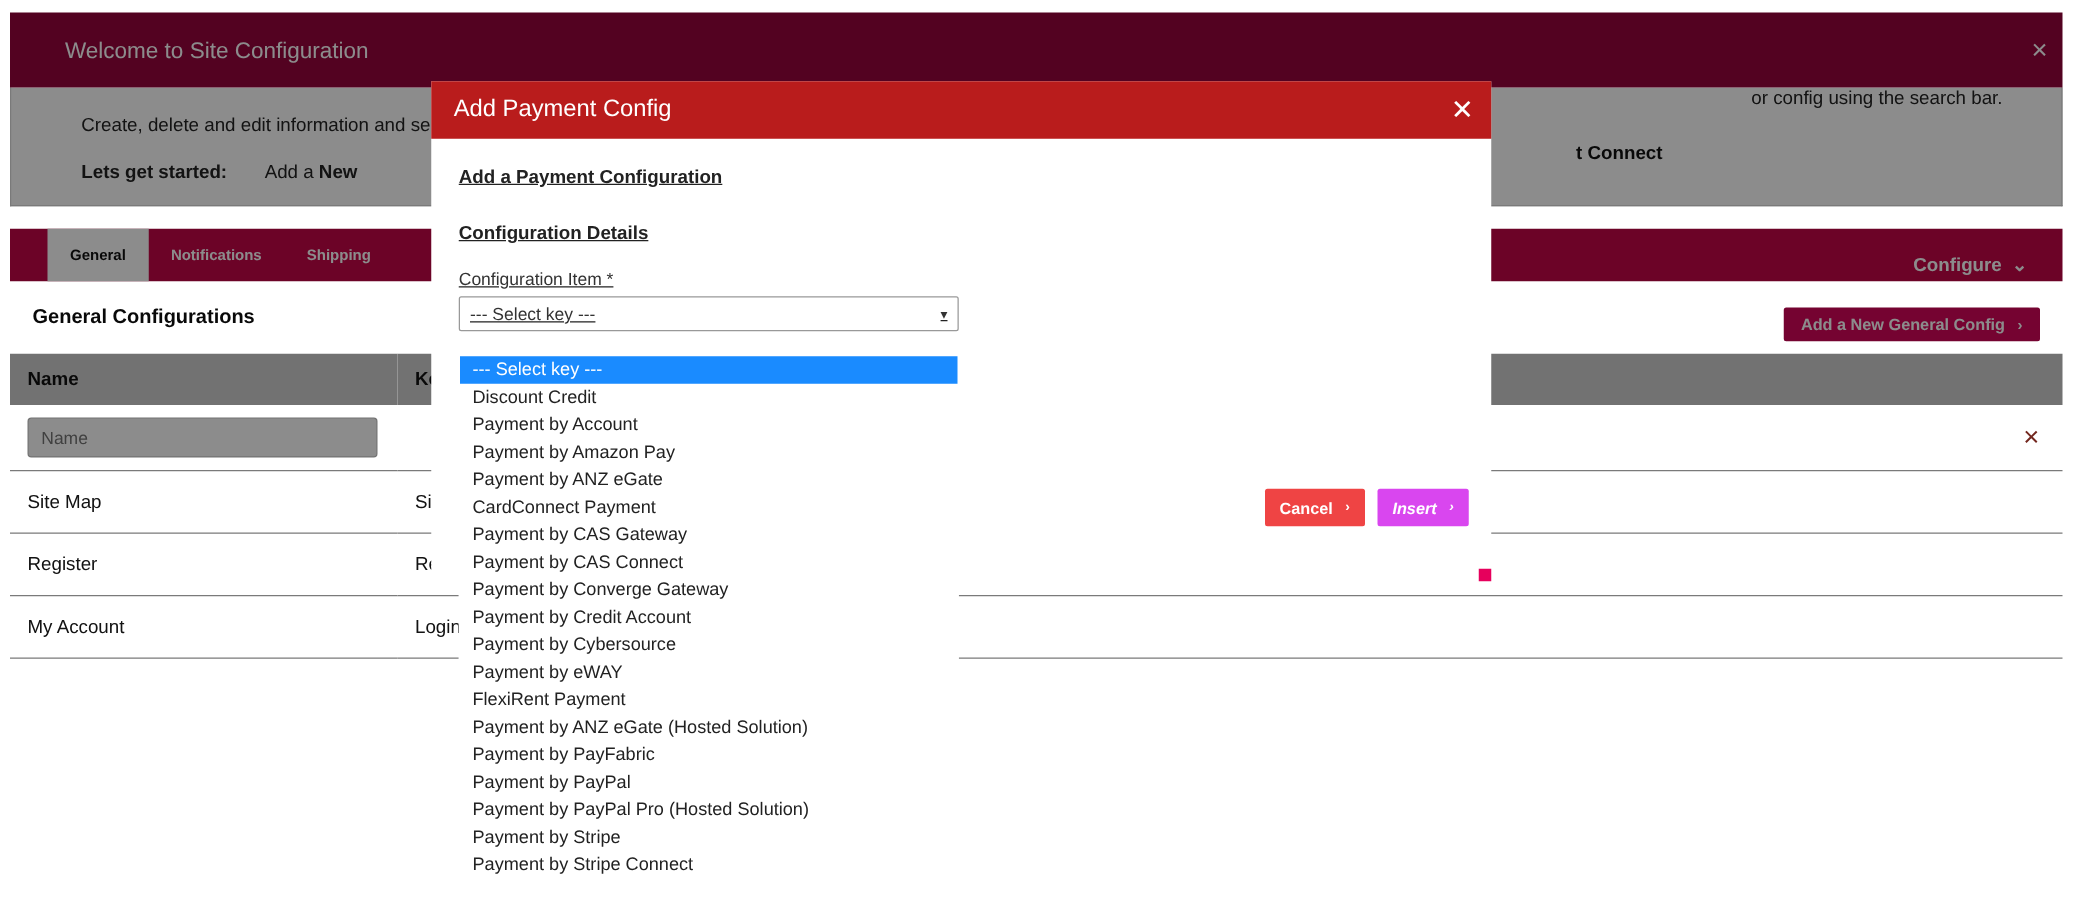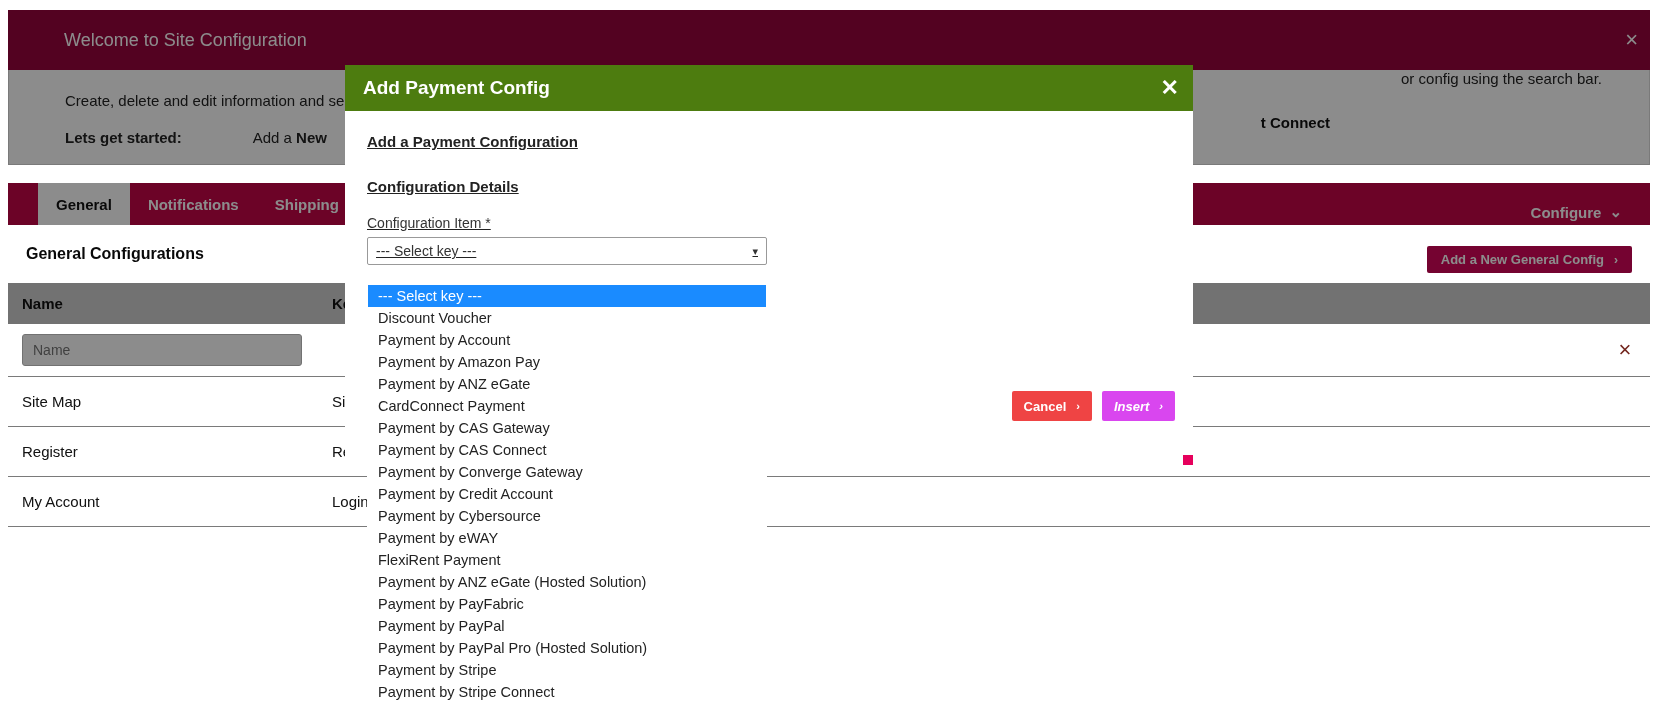--- a/index.html
+++ b/index.html
@@ -7,57 +7,57 @@
 
   
   .page { position: relative; width: 1658px; height: 722px; }
   .dim { filter: brightness(0.55) saturate(0.9); }
 
   .banner {
     background: #a3003f;
     color: #fff;
     height: 60px;
     display: flex; align-items: center;
-    padding: 0 24px 0 56px;
+    padding: 0 24px 0 44px;
     margin: 0 8px;
     position: relative;
     font-size: 18px;
   }
   .banner .x { position: absolute; right: 12px; top: 50%; transform: translateY(-50%); font-size: 22px; color:#fff; }
 
   .intro {
     margin: 0 8px;
     border: 1px solid #ddd;
     border-top: none;
     padding: 22px 56px 18px 56px;
     background: #fff;
     font-size: 15px;
     color: #222;
   }
   .intro .line1 { margin-bottom: 20px; }
-  .intro .line2row { display:flex; align-items:flex-start; gap: 71px; }
+  .intro .line2row { display:flex; align-items:flex-start; gap: 30px; }
   .intro .line2label { font-weight: 700; }
   .intro .partial { }
   .intro .partial b { font-weight: 700; }
 
   .intro-row2 {
     display:flex; align-items:center; justify-content:space-between;
   }
 
   .tabbar {
     margin: 18px 8px 0 8px;
     background: #d4004a;
     height: 42px;
     display: flex; align-items: stretch;
     position: relative;
   }
   .tabbar .tab {
     padding: 0 18px;
     display:flex; align-items:center;
-    color:#fff; font-weight:600; font-size:15px;
+    color:#fff; font-weight:600; font-size:12px;
   }
   .tabbar .tab.active {
     background:#fff; color:#111;
     margin-left: 30px;
   }
   .tabbar .configure {
     margin-left:auto; padding:0 28px;
     display:flex; align-items:center; gap:8px;
     color:#fff; font-weight:600; font-size:15px;margin-top:16px;
   }
@@ -96,23 +96,23 @@
 
   
   .modal {
     position:absolute;
     left: 345px; top: 65px;
     width: 848px;
     background:#fff;
     height: 400px;
   }
   .modal-header {
-    background:#4d7c0f; color:#fff;
+    background:#b91c1c; color:#fff;
     height:46px; display:flex; align-items:center;
-    padding:0 18px; font-weight:700; font-size:19px;
+    padding:0 18px; font-weight:400; font-size:19px;
     position:relative;
   }
   .modal-header .close {
     position:absolute; right:14px; top:50%; transform:translateY(-50%);
     font-size:22px; cursor:pointer;
   }
   .modal-body { padding: 22px 22px 0 22px; font-size:15px; color:#222;text-decoration:underline; }
   .modal-body .h1 { font-weight:700; margin-bottom:28px; }
   .modal-body .h2 { font-weight:700; margin-bottom:20px; }
   .modal-body .lbl { font-size:14px; margin-bottom:6px; color:#333; }
@@ -279,21 +279,21 @@
       <div class="btn insert">
         <span>Insert</span>
         <span class="chev">›</span>
       </div>
     </div>
     <div class="corner-drag"></div>
   </div>
 
   <div class="dropdown" id="dropdown">
       <div class="opt selected">--- Select key ---</div>
-      <div class="opt">Discount Voucher</div>
+      <div class="opt">Discount Credit</div>
       <div class="opt">Payment by Account</div>
       <div class="opt">Payment by Amazon Pay</div>
       <div class="opt">Payment by ANZ eGate</div>
       <div class="opt">CardConnect Payment</div>
       <div class="opt">Payment by CAS Gateway</div>
       <div class="opt">Payment by CAS Connect</div>
       <div class="opt">Payment by Converge Gateway</div>
       <div class="opt">Payment by Credit Account</div>
       <div class="opt">Payment by Cybersource</div>
       <div class="opt">Payment by eWAY</div>

